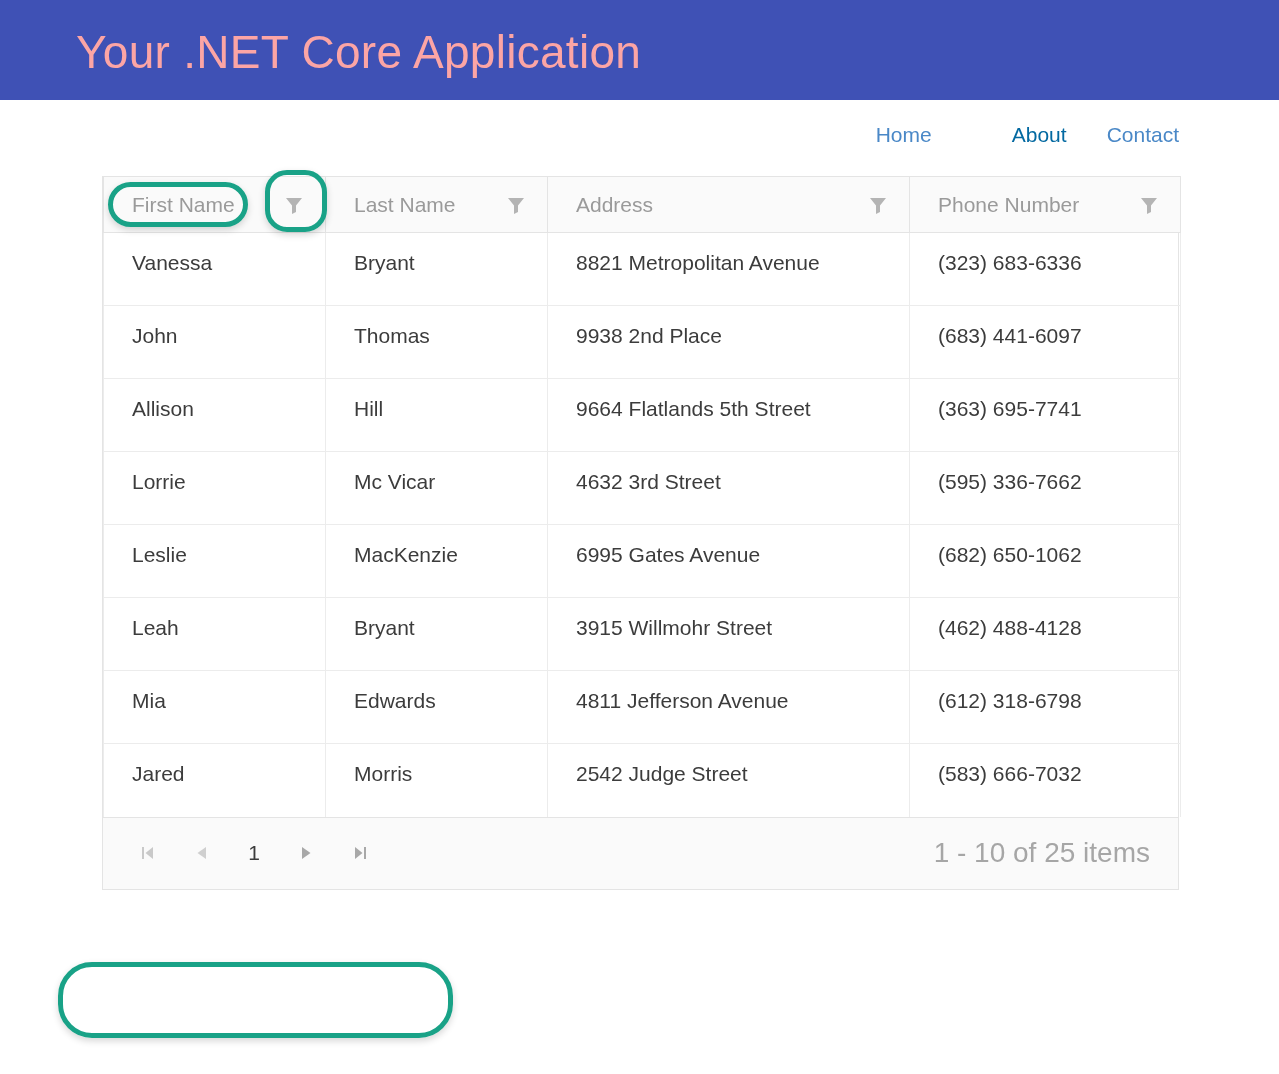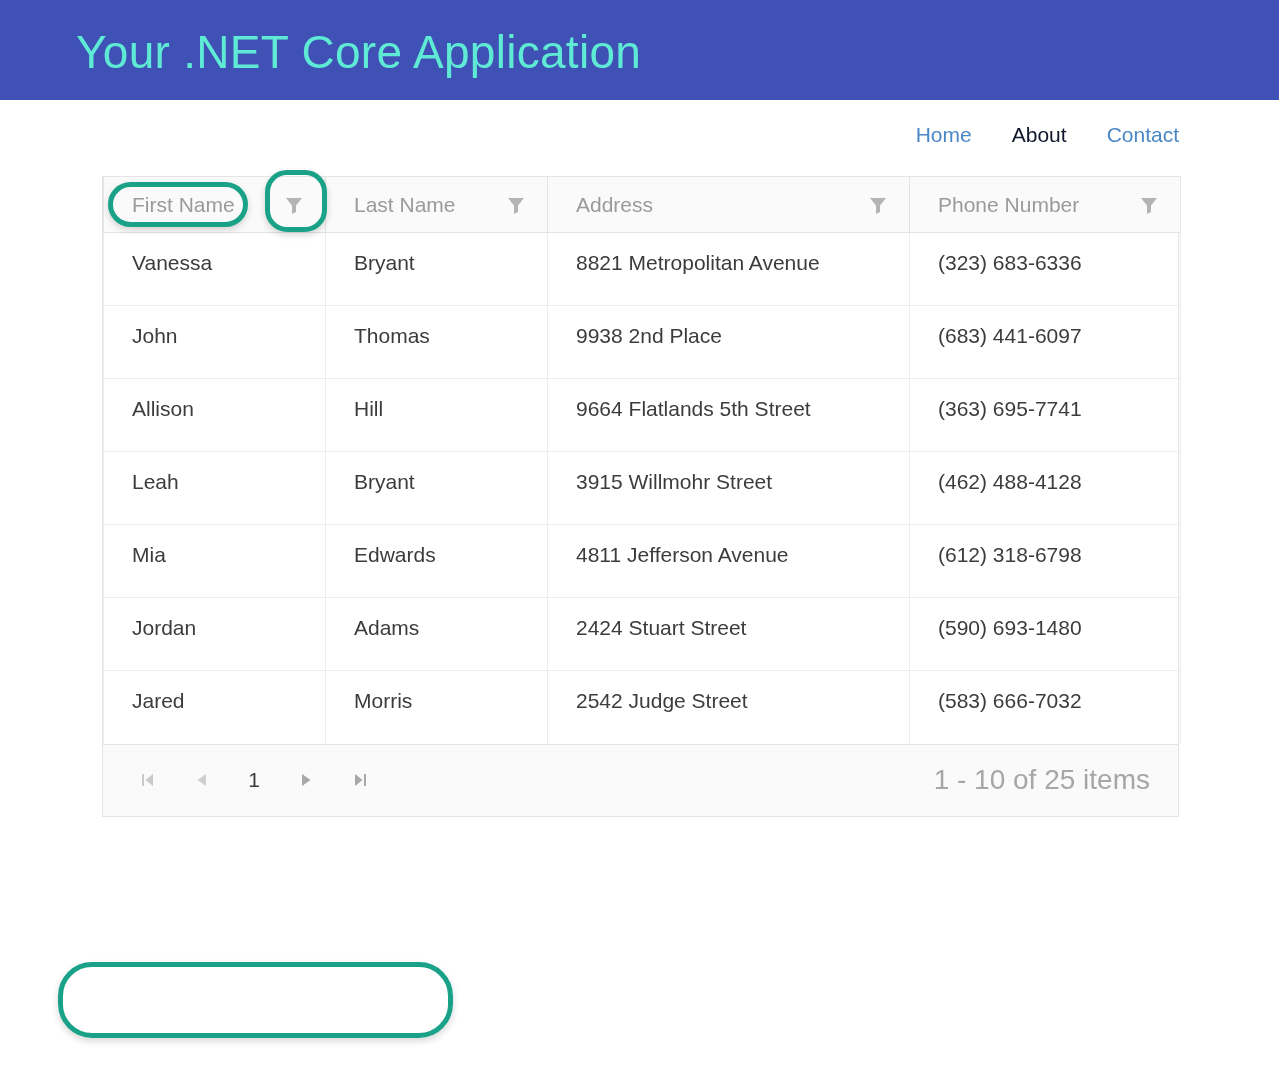--- a/index.html
+++ b/index.html
@@ -188,26 +188,26 @@
     z-index: 40;
   }
   .anno-first-name-label { left: 108px;  top: 182px; width: 140px; height: 45px; }
   .anno-filter-icon      { left: 265px;  top: 170px; width: 62px;  height: 62px; border-radius: 22px; }
   .anno-pager            { left: 58px;   top: 962px; width: 395px; height: 76px; border-radius: 34px; }
 </style>
 </head>
 <body>
 
 <div class="app-banner" style="background: rgb(63, 81, 181);">
-  <div class="app-banner-title" style="color: #5eead4;">Your .NET Core Application</div>
+  <div class="app-banner-title" style="color: #fca5a5;">Your .NET Core Application</div>
 </div>
 
 <div class="top-nav">
   <a class="nav-link" href="#" style="color: rgb(74, 136, 199);">Home</a>
-  <a class="nav-link" href="#" style="color: #0f172a;">About</a>
+  <a class="nav-link" href="#" style="color: #0369a1; margin-left: 40px;">About</a>
   <a class="nav-link" href="#" style="color: rgb(74, 136, 199);">Contact</a>
 </div>
 
 <div class="grid-wrap">
   <table class="data-grid">
     <colgroup>
       <col class="c-first">
         <col class="c-last">
         <col class="c-addr">
         <col class="c-phone">
@@ -269,36 +269,42 @@
           <td>9938 2nd Place</td>
           <td>(683) 441-6097</td>
         </tr>
         <tr class="grid-row">
           <td>Allison</td>
           <td>Hill</td>
           <td>9664 Flatlands 5th Street</td>
           <td>(363) 695-7741</td>
         </tr>
         <tr class="grid-row">
+          <td>Lorrie</td>
+          <td>Mc Vicar</td>
+          <td>4632 3rd Street</td>
+          <td>(595) 336-7662</td>
+        </tr>
+        <tr class="grid-row">
+          <td>Leslie</td>
+          <td>MacKenzie</td>
+          <td>6995 Gates Avenue</td>
+          <td>(682) 650-1062</td>
+        </tr>
+        <tr class="grid-row">
           <td>Leah</td>
           <td>Bryant</td>
           <td>3915 Willmohr Street</td>
           <td>(462) 488-4128</td>
         </tr>
         <tr class="grid-row">
           <td>Mia</td>
           <td>Edwards</td>
           <td>4811 Jefferson Avenue</td>
           <td>(612) 318-6798</td>
-        </tr>
-        <tr class="grid-row">
-          <td>Jordan</td>
-          <td>Adams</td>
-          <td>2424 Stuart Street</td>
-          <td>(590) 693-1480</td>
         </tr>
         <tr class="grid-row">
           <td>Jared</td>
           <td>Morris</td>
           <td>2542 Judge Street</td>
           <td>(583) 666-7032</td>
         </tr>
       </tbody>
   </table>
 

